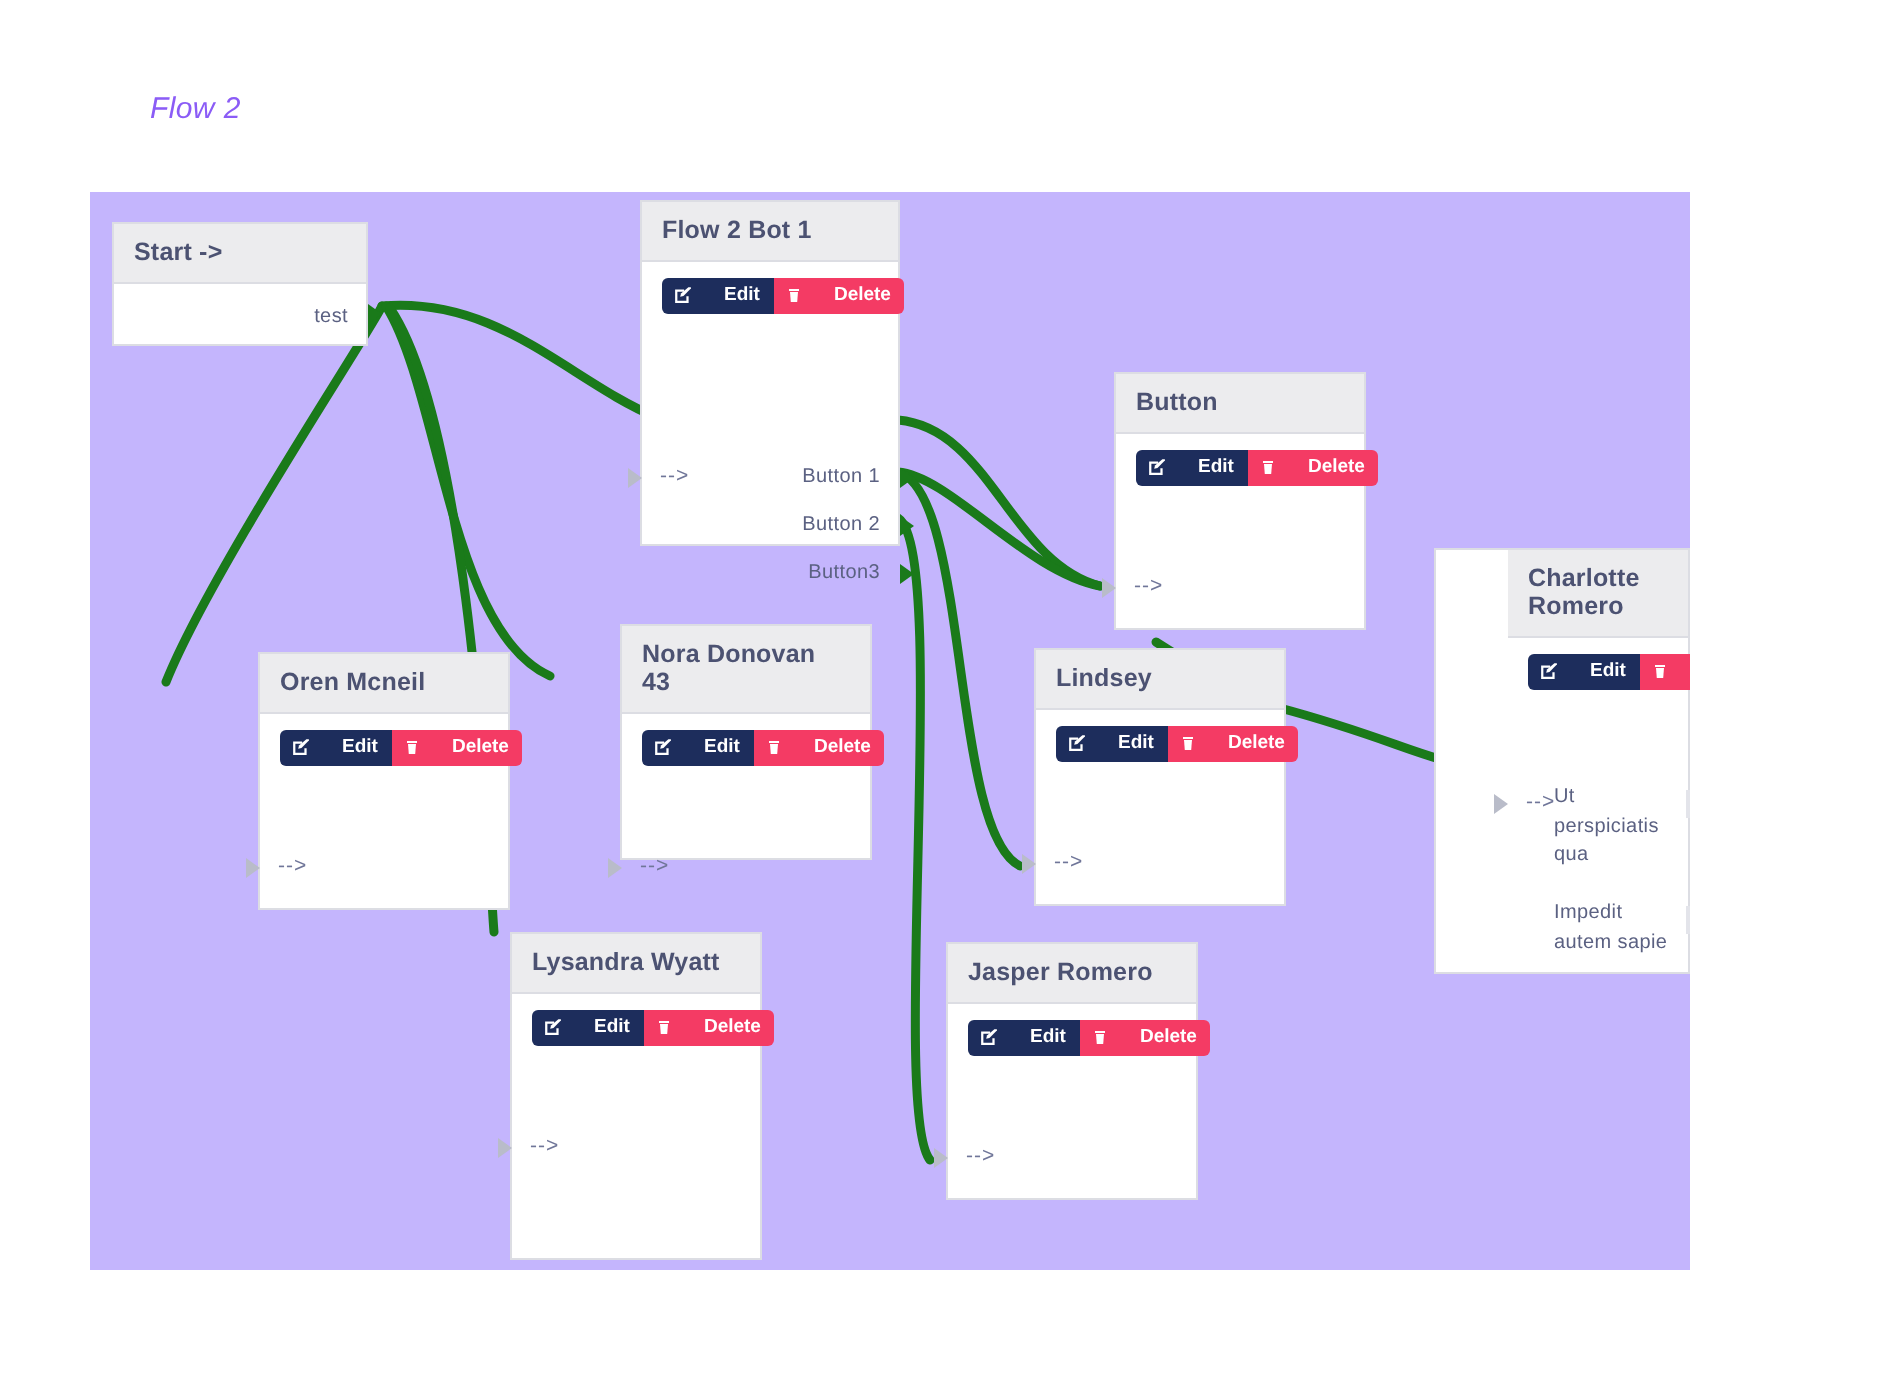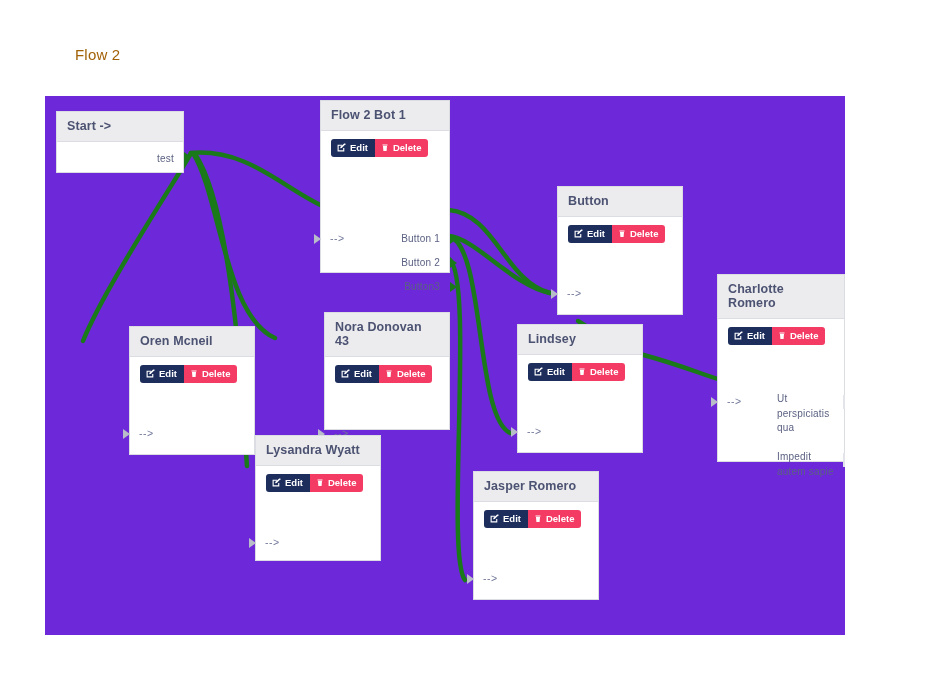--- a/index.html
+++ b/index.html
@@ -25,31 +25,32 @@
     top: 20px;
     width: 800px;
     height: 76px;
     background: #ffffff;
   }
   .flow-title {
     position: absolute;
     left: 30px;
     top: 26px;
     font-size: 15px;
-    color: #a16207;
+    color: #8b5cf6;
     letter-spacing: .2px;
+    font-style: italic;
   }
   
   .canvas {
     position: absolute;
     left: 45px;
     top: 96px;
     width: 800px;
     height: 539px;
-    background: #6d28d9;
+    background: #c4b5fd;
     overflow: hidden;
   }
   .edge-layer {
     position: absolute;
     left: 0;
     top: 0;
     width: 800px;
     height: 539px;
     pointer-events: none;
   }
@@ -78,21 +79,21 @@
     height: calc(100% - 31px);
   }
   .btn-row {
     padding: 8px 0 0 10px;
     display: flex;
     white-space: nowrap;
   }
   .btn {
     display: inline-flex;
     align-items: center;
-    gap: 4px;
+    gap: 16px;
     font-size: 9.5px;
     font-weight: bold;
     color: #ffffff;
     padding: 4px 7px 4px 6px;
     border: none;
     line-height: 1;
     cursor: pointer;
   }
   .btn-edit {
     background: #1d2d5c;
@@ -244,21 +245,21 @@
                 </svg>
             </span>
             <span>Delete</span>
           </button>
         </div>
         <div class="port-in" style="left:9px; top:70px;">--&gt;</div>
         <div class="nub-gray" style="left:-7px; top:72px;"></div>
       </div>
     </div>
 
-    <div class="node" style="left:279px; top:216px; width:126px; height:118px;">
+    <div class="node" style="left:265px; top:216px; width:126px; height:118px;">
       <div class="node-header">Nora Donovan 43</div>
       <div class="node-body">
         <div class="btn-row">
           <button class="btn btn-edit">
             <span>
               <svg width="9" height="9" viewBox="0 0 16 16">
                   <path fill="#ffffff" d="M1 3h8v2H3v8h8V9h2v6H1V3z"></path>
                   <path fill="#ffffff" d="M15 1l-2.2-.0L6.2 6.6l-.7 2.9 2.9-.7L15 2.2z"></path>
                 </svg>
             </span>
@@ -272,21 +273,21 @@
                 </svg>
             </span>
             <span>Delete</span>
           </button>
         </div>
         <div class="port-in" style="left:9px; top:70px;">--&gt;</div>
         <div class="nub-gray" style="left:-7px; top:72px;"></div>
       </div>
     </div>
 
-    <div class="node" style="left:210px; top:339px; width:126px; height:126px;">
+    <div class="node" style="left:210px; top:370px; width:126px; height:164px;">
       <div class="node-header">Lysandra Wyatt</div>
       <div class="node-body">
         <div class="btn-row">
           <button class="btn btn-edit">
             <span>
               <svg width="9" height="9" viewBox="0 0 16 16">
                   <path fill="#ffffff" d="M1 3h8v2H3v8h8V9h2v6H1V3z"></path>
                   <path fill="#ffffff" d="M15 1l-2.2-.0L6.2 6.6l-.7 2.9 2.9-.7L15 2.2z"></path>
                 </svg>
             </span>
@@ -384,21 +385,21 @@
                 </svg>
             </span>
             <span>Delete</span>
           </button>
         </div>
         <div class="port-in" style="left:9px; top:70px;">--&gt;</div>
         <div class="nub-gray" style="left:-7px; top:72px;"></div>
       </div>
     </div>
 
-    <div class="node" style="left:672px; top:178px; width:128px; height:188px;">
+    <div class="node" style="left:672px; top:178px; width:128px; height:213px;padding-left:36px;">
       <div class="node-header">Charlotte Romero</div>
       <div class="node-body">
         <div class="btn-row">
           <button class="btn btn-edit">
             <span>
               <svg width="9" height="9" viewBox="0 0 16 16">
                   <path fill="#ffffff" d="M1 3h8v2H3v8h8V9h2v6H1V3z"></path>
                   <path fill="#ffffff" d="M15 1l-2.2-.0L6.2 6.6l-.7 2.9 2.9-.7L15 2.2z"></path>
                 </svg>
             </span>

